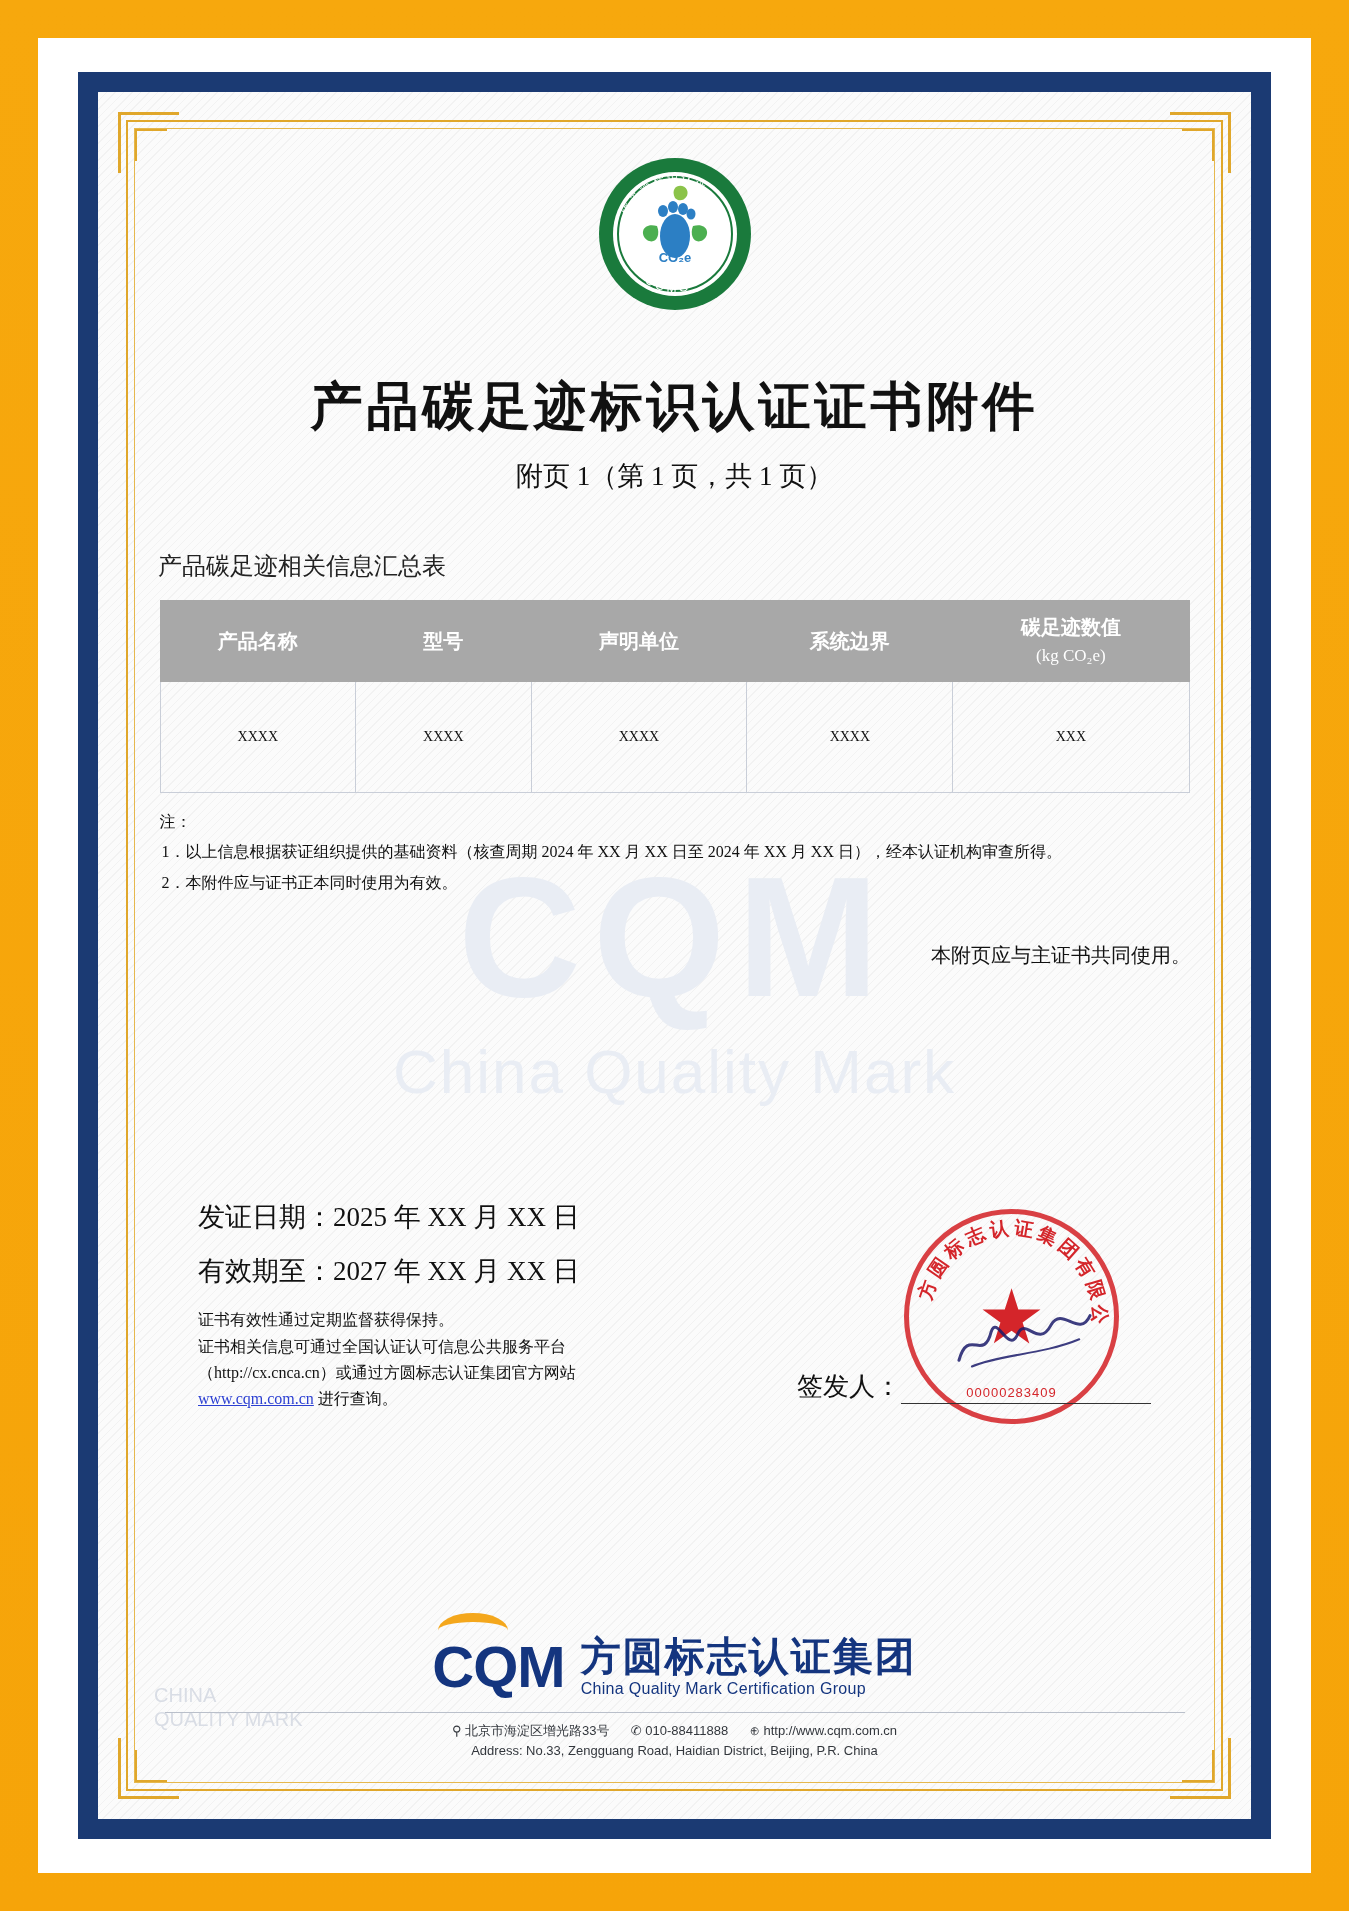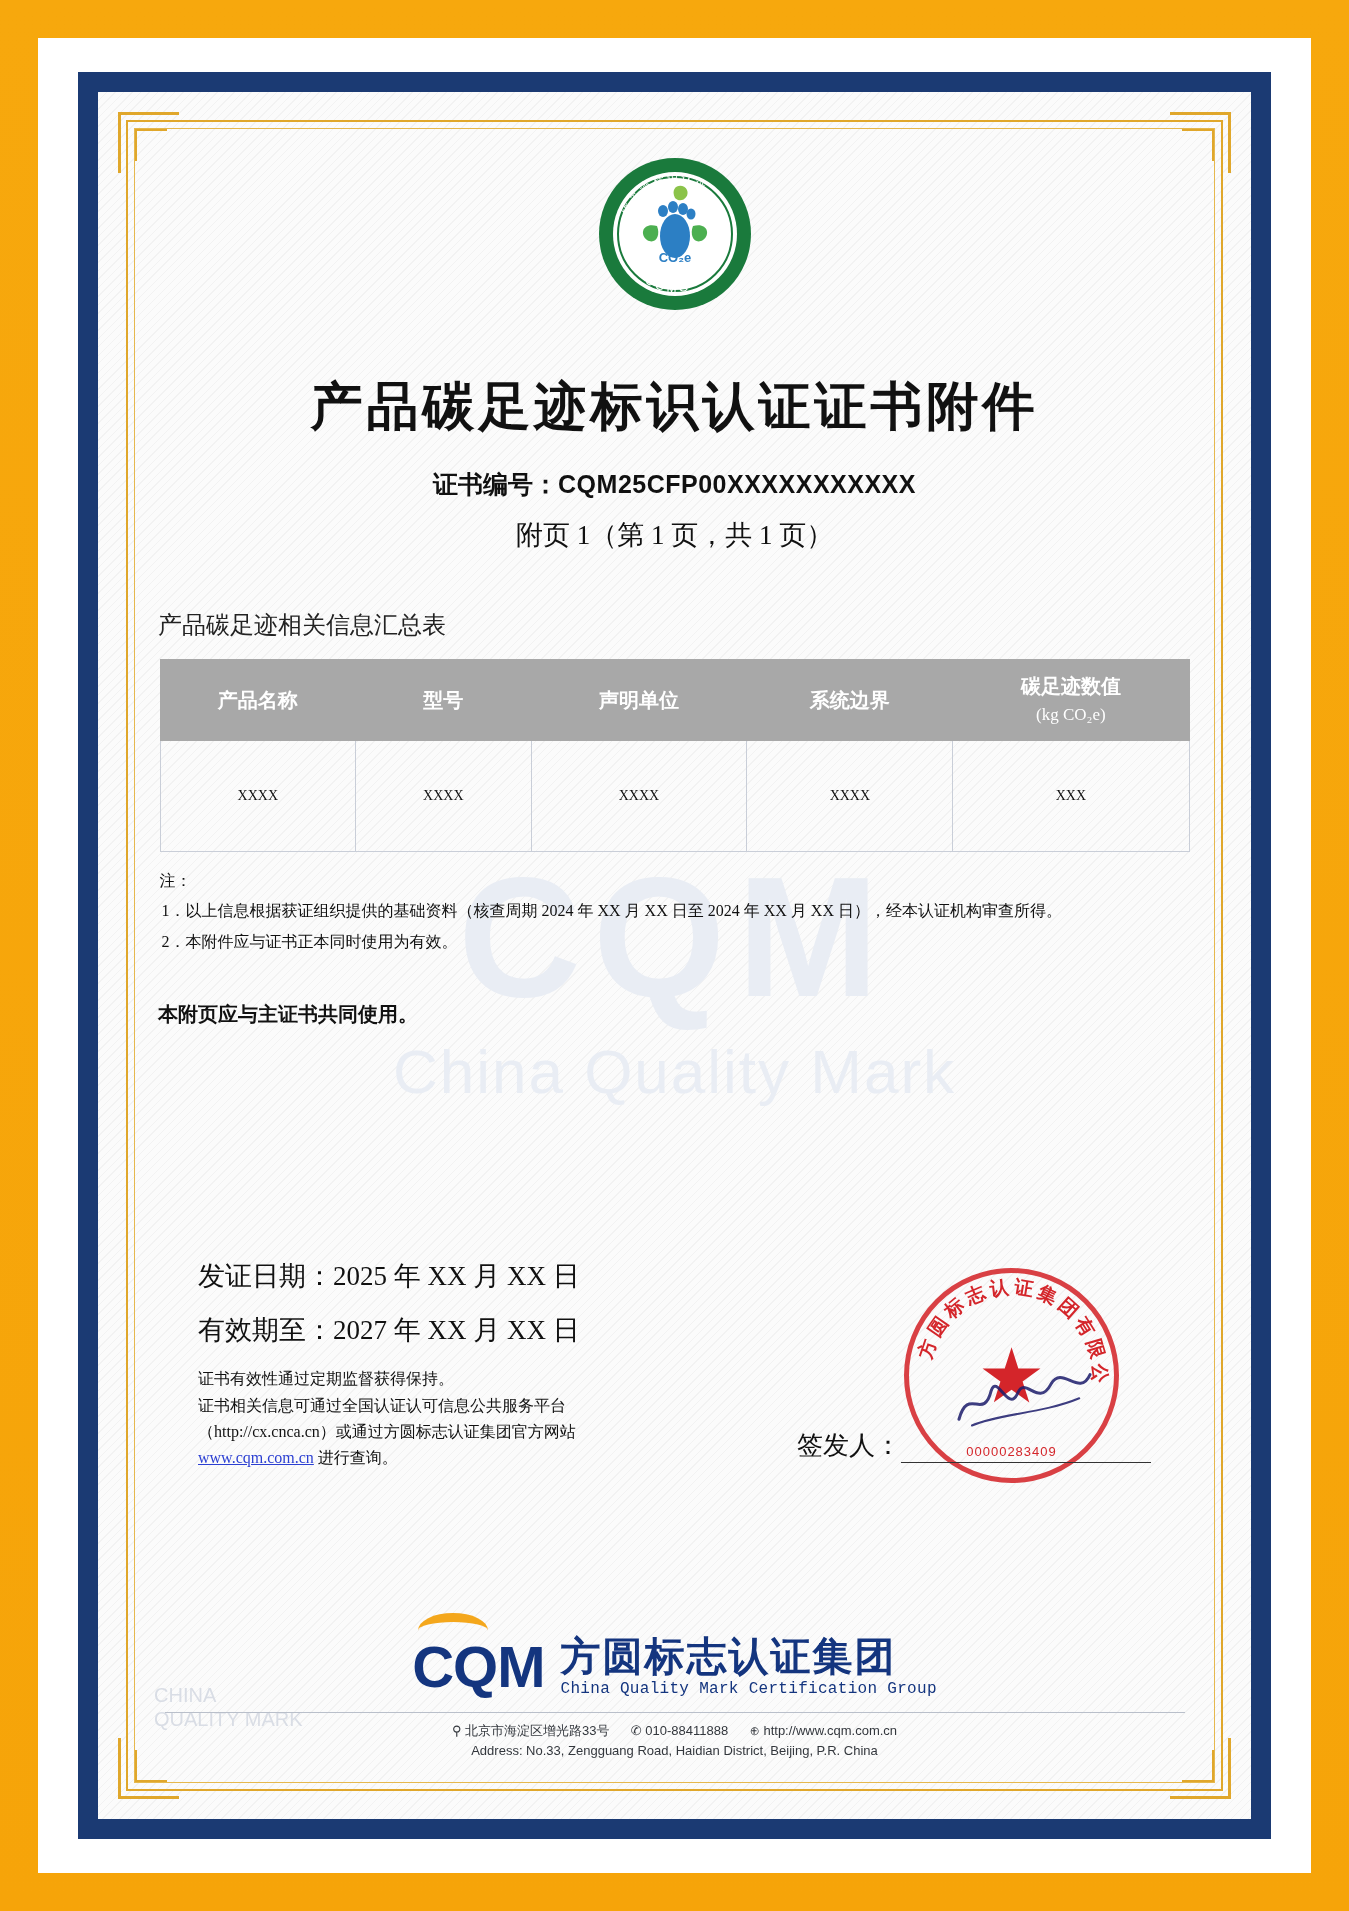--- a/index.html
+++ b/index.html
@@ -201,23 +201,23 @@
     margin: 14px auto 0 auto;
     font-size: 16px;
     color: #111;
     line-height: 1.9;
   }
   .notes .note-head { font-size: 16px; }
   .notes .note-line { padding-left: 2px; }
 
   .joint-use {
     margin-top: 44px;
-    text-align: left;
+    text-align: right;
     font-size: 20px;
-    font-weight: bold;
+    font-weight: normal;
     color: #111;
   }
 
   
   .bottom-area {
     position: relative;
     margin-top: 230px;
     height: 260px;
   }
   .dates {
@@ -341,21 +341,21 @@
   .cqm-cn .big {
     font-size: 40px;
     font-weight: bold;
     color: #14357f;
     letter-spacing: 2px;
     font-family: "Liberation Serif", serif;
   }
   .cqm-cn .small {
     font-size: 16px;
     color: #14357f;
-    font-family: Liberation Mono, monospace;
+    font-family: Liberation Sans, sans-serif;
     letter-spacing: .3px;
   }
   .footer-rule {
     width: 1020px;
     margin: 12px auto 0 auto;
     border-top: 1px solid #b9bfca;
   }
   .footer-contact {
     margin-top: 8px;
     font-size: 13px;
@@ -430,23 +430,20 @@
               <path d="M62 72 C48 68 44 80 52 86 C60 91 66 82 62 72 Z" fill="#4caf50"></path>
               <path d="M98 72 C112 68 116 80 108 86 C100 91 94 82 98 72 Z" fill="#4caf50"></path>
               <path d="M80 44 C74 32 88 28 92 36 C95 43 86 50 80 44 Z" fill="#8bc34a"></path>
               <text x="80" y="108" text-anchor="middle" font-size="13" font-weight="bold" fill="#2c7fc4" font-family="Liberation Sans, sans-serif">CO₂e</text>
             </svg>
           </div>
         </div>
 
         <h1 class="cert-title">产品碳足迹标识认证证书附件</h1>
 
-        <div class="cert-no">
-          <span class="label">证书编号：</span><span class="value">CQM25CFP00XXXXXXXXXXX</span>
-        </div>
 
         <div class="page-of">附页 1（第 1 页，共 1 页）</div>
 
         <div class="table-title">产品碳足迹相关信息汇总表</div>
 
         <table class="info">
           <thead>
             <tr>
               <th style="width:19%">
                 <span>产品名称</span>

